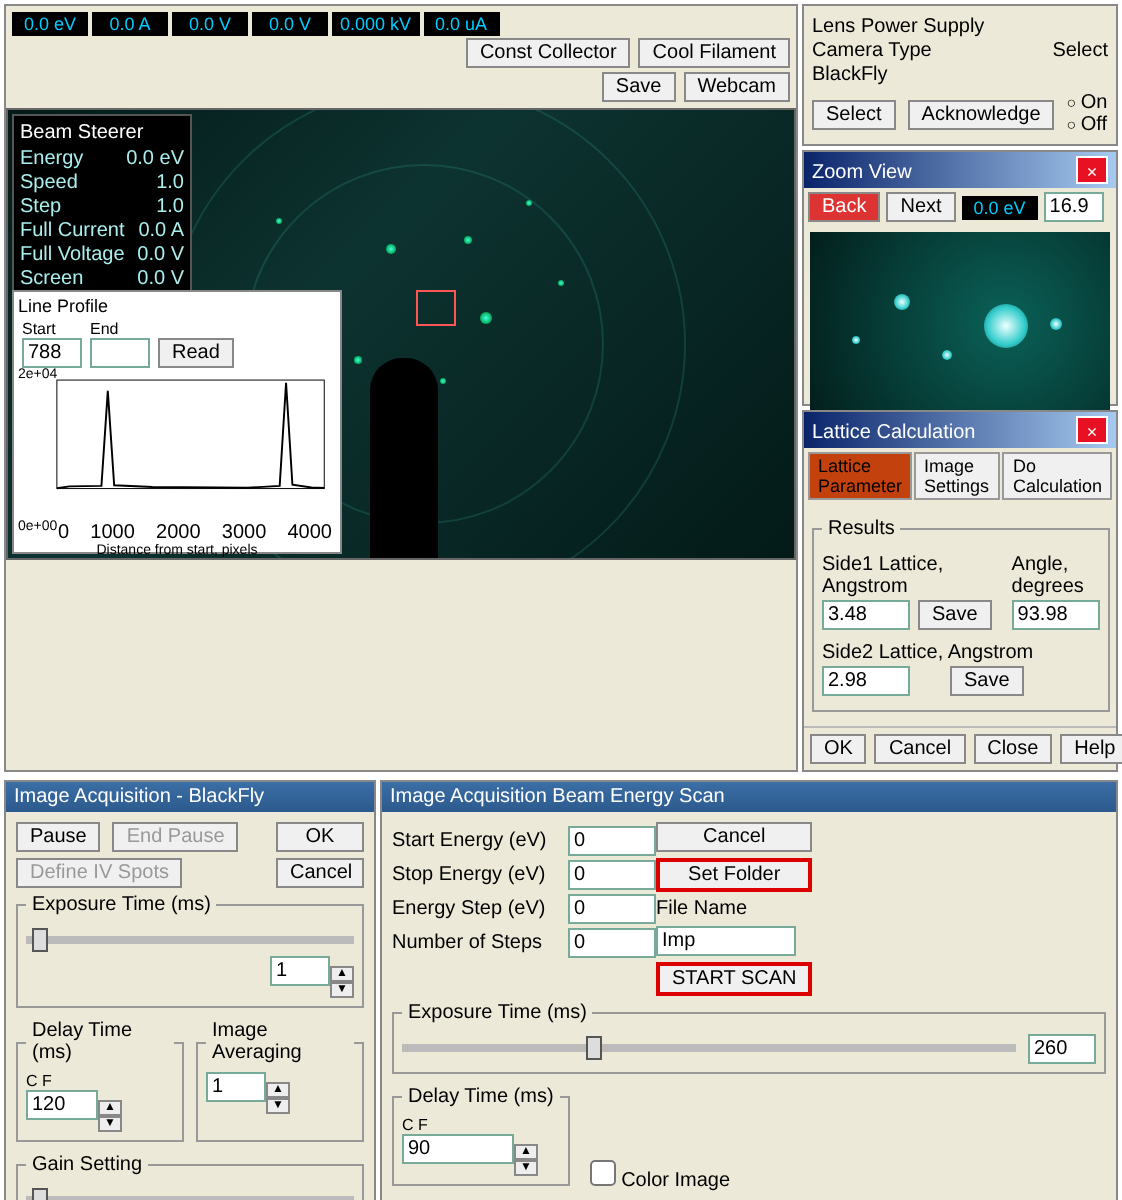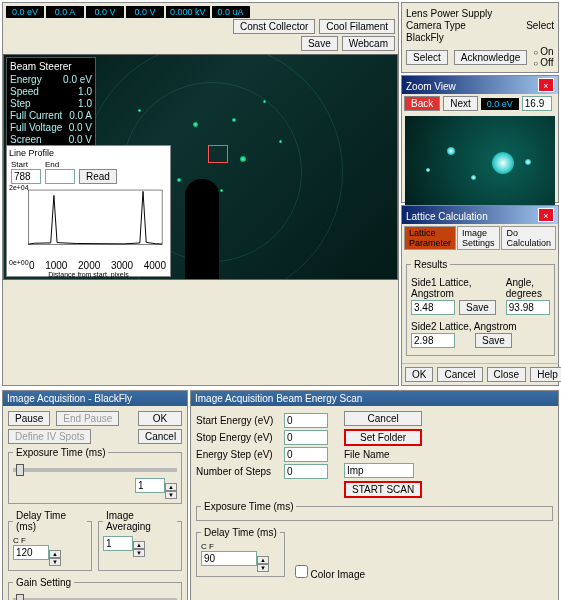--- a/index.html
+++ b/index.html
@@ -332,21 +332,21 @@
       </fieldset>
 
     </div>
   </div>
 
   <div id="acq-scan" class="window">
     <div class="titlebar">
         <span>Image Acquisition Beam Energy Scan</span>
       </div>
     <div class="body">
-      <div style="display:flex;gap:16px">
+      <div style="display:flex;gap:0">
         <div>
           <div class="frow">
               <label>Start Energy (eV)</label>
               <input type="text" value="0" style="">
             </div>
           <div class="frow">
               <label>Stop Energy (eV)</label>
               <input type="text" value="0" style="">
             </div>
           <div class="frow">
@@ -361,20 +361,26 @@
         <div style="display:flex;flex-direction:column;gap:3px">
           <button class="btn">Cancel</button>
           <button class="btn redbox">Set Folder</button>
           <label>File Name</label>
           <input type="text" style="width: 70px;" value="Imp">
           <button class="btn redbox">START SCAN</button>
         </div>
       </div>
       <fieldset>
         <legend>Exposure Time (ms)</legend>
+        <div style="display:flex;align-items:center;gap:6px">
+          <div class="slider" style="flex:1">
+              <div class="thumb" style="left:30%"></div>
+            </div>
+          <input type="text" style="width: 34px;" value="260">
+        </div>
       </fieldset>
       <div style="display:flex;gap:10px;align-items:flex-end">
         <fieldset>
           <legend>Delay Time (ms)</legend>
           <div class="lbl-txt">C   F</div>
           <input type="text" style="width: 56px;" value="90"><span class="spin">
               <span class="sb">▲</span>
               <span class="sb">▼</span>
             </span>
         </fieldset>

